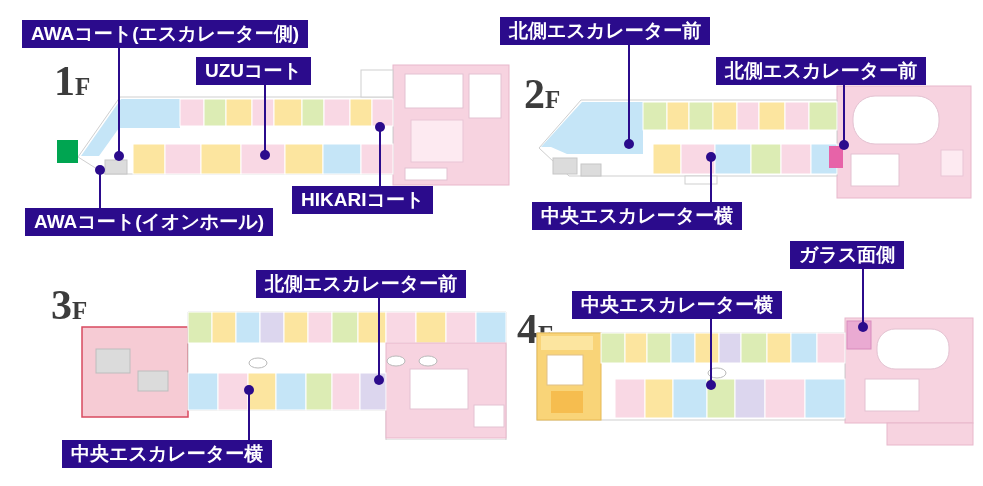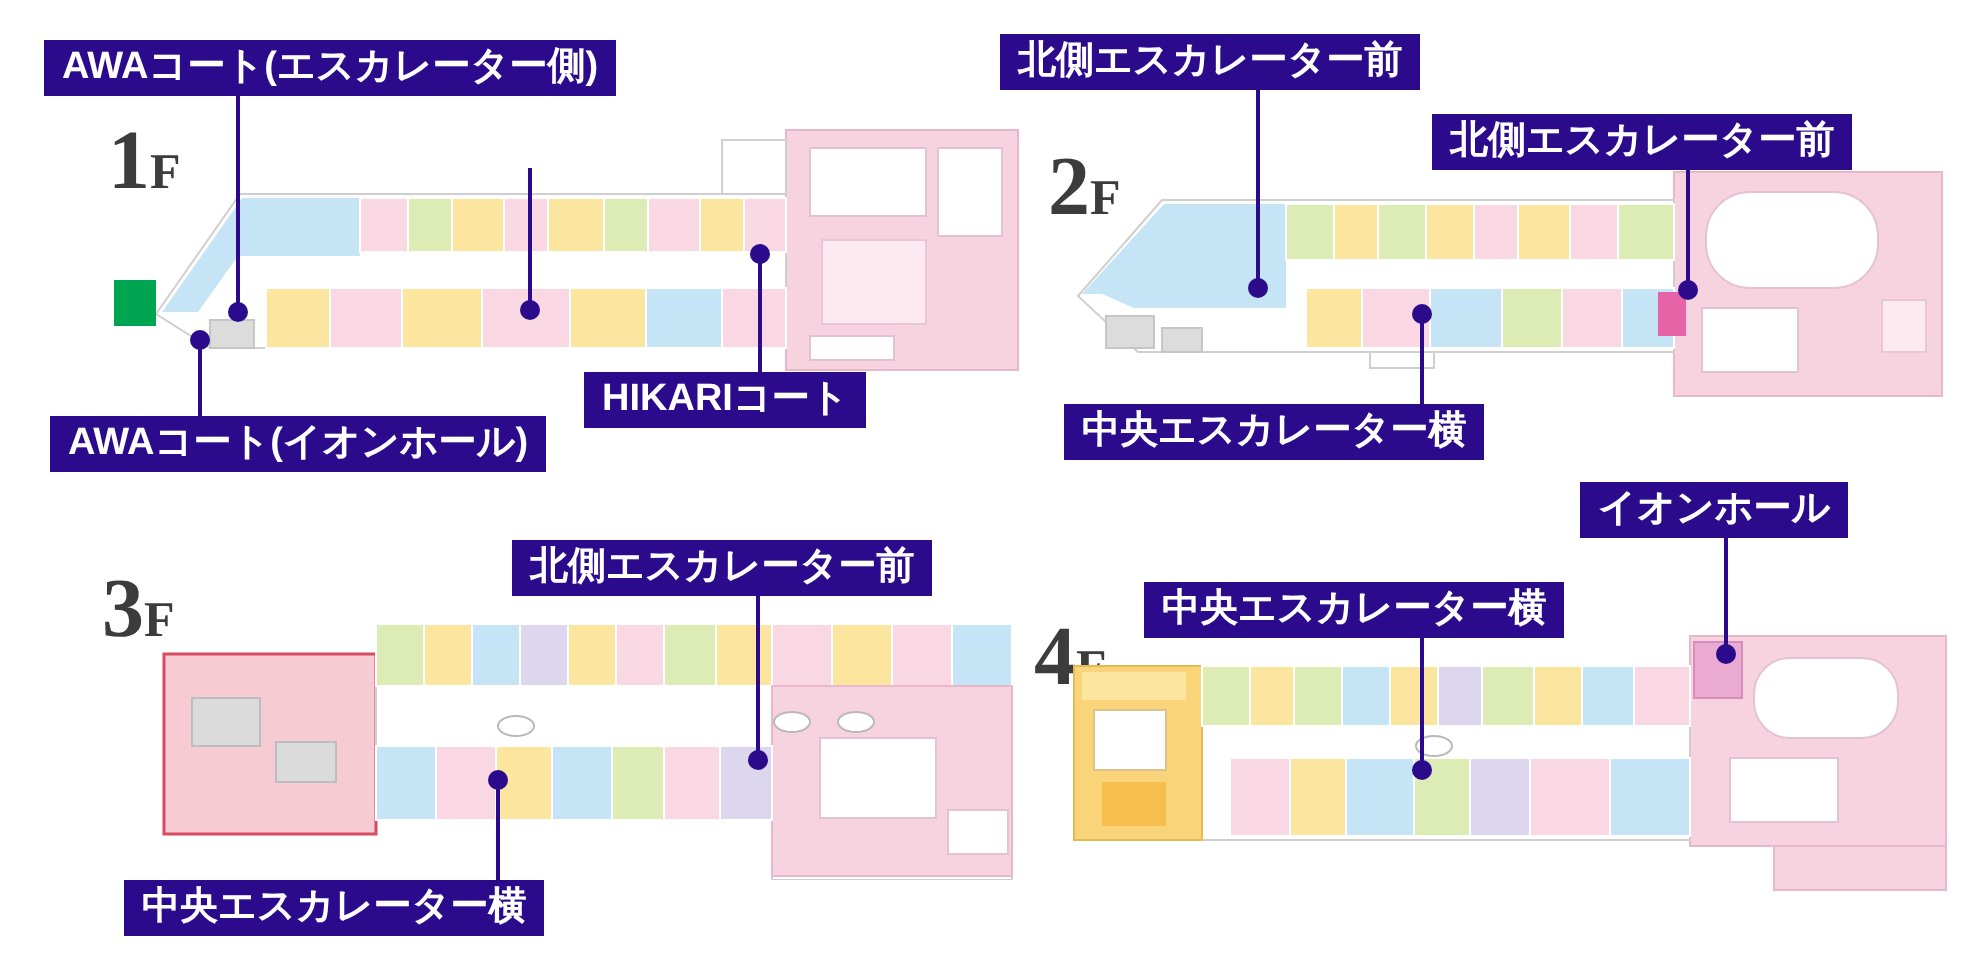--- a/index.html
+++ b/index.html
@@ -91,20 +91,21 @@
     </g>
   </svg>
   <div class="green-sq"></div>
 
   <div class="leader l-1f-0"></div>
   <div class="dot d-1f-0"></div>
   <div class="pin p-1f-0">AWAコート(エスカレーター側)</div>
 
   <div class="leader l-1f-1"></div>
   <div class="dot d-1f-1"></div>
+  <div class="pin p-1f-1">UZUコート</div>
 
   <div class="leader l-1f-2"></div>
   <div class="dot d-1f-2"></div>
   <div class="pin p-1f-2">AWAコート(イオンホール)</div>
 
   <div class="leader l-1f-3"></div>
   <div class="dot d-1f-3"></div>
   <div class="pin p-1f-3">HIKARIコート</div>
 
   <div class="floor-num fn-2f"><span class="num">2</span><span class="suf">F</span></div>
@@ -230,19 +231,19 @@
       <rect x="172" y="64" width="28" height="39" fill="#dcecb4" stroke="#ffffff"></rect>
       <rect x="200" y="64" width="30" height="39" fill="#dcd6ee" stroke="#ffffff"></rect>
       <rect x="230" y="64" width="40" height="39" fill="#f9d8e4" stroke="#ffffff"></rect>
       <rect x="270" y="64" width="40" height="39" fill="#c5e5f7" stroke="#ffffff"></rect>
       <ellipse cx="182" cy="58" rx="9" ry="5" fill="#ffffff" stroke="#b9b9b9"></ellipse>
     </g>
   </svg>
 
   <div class="leader l-4f-0"></div>
   <div class="dot d-4f-0"></div>
-  <div class="pin p-4f-0">イオンホール</div>
+  <div class="pin p-4f-0">ガラス面側</div>
 
   <div class="leader l-4f-1"></div>
   <div class="dot d-4f-1"></div>
   <div class="pin p-4f-1">中央エスカレーター横</div>
 
 </div>
 
 </body></html>

